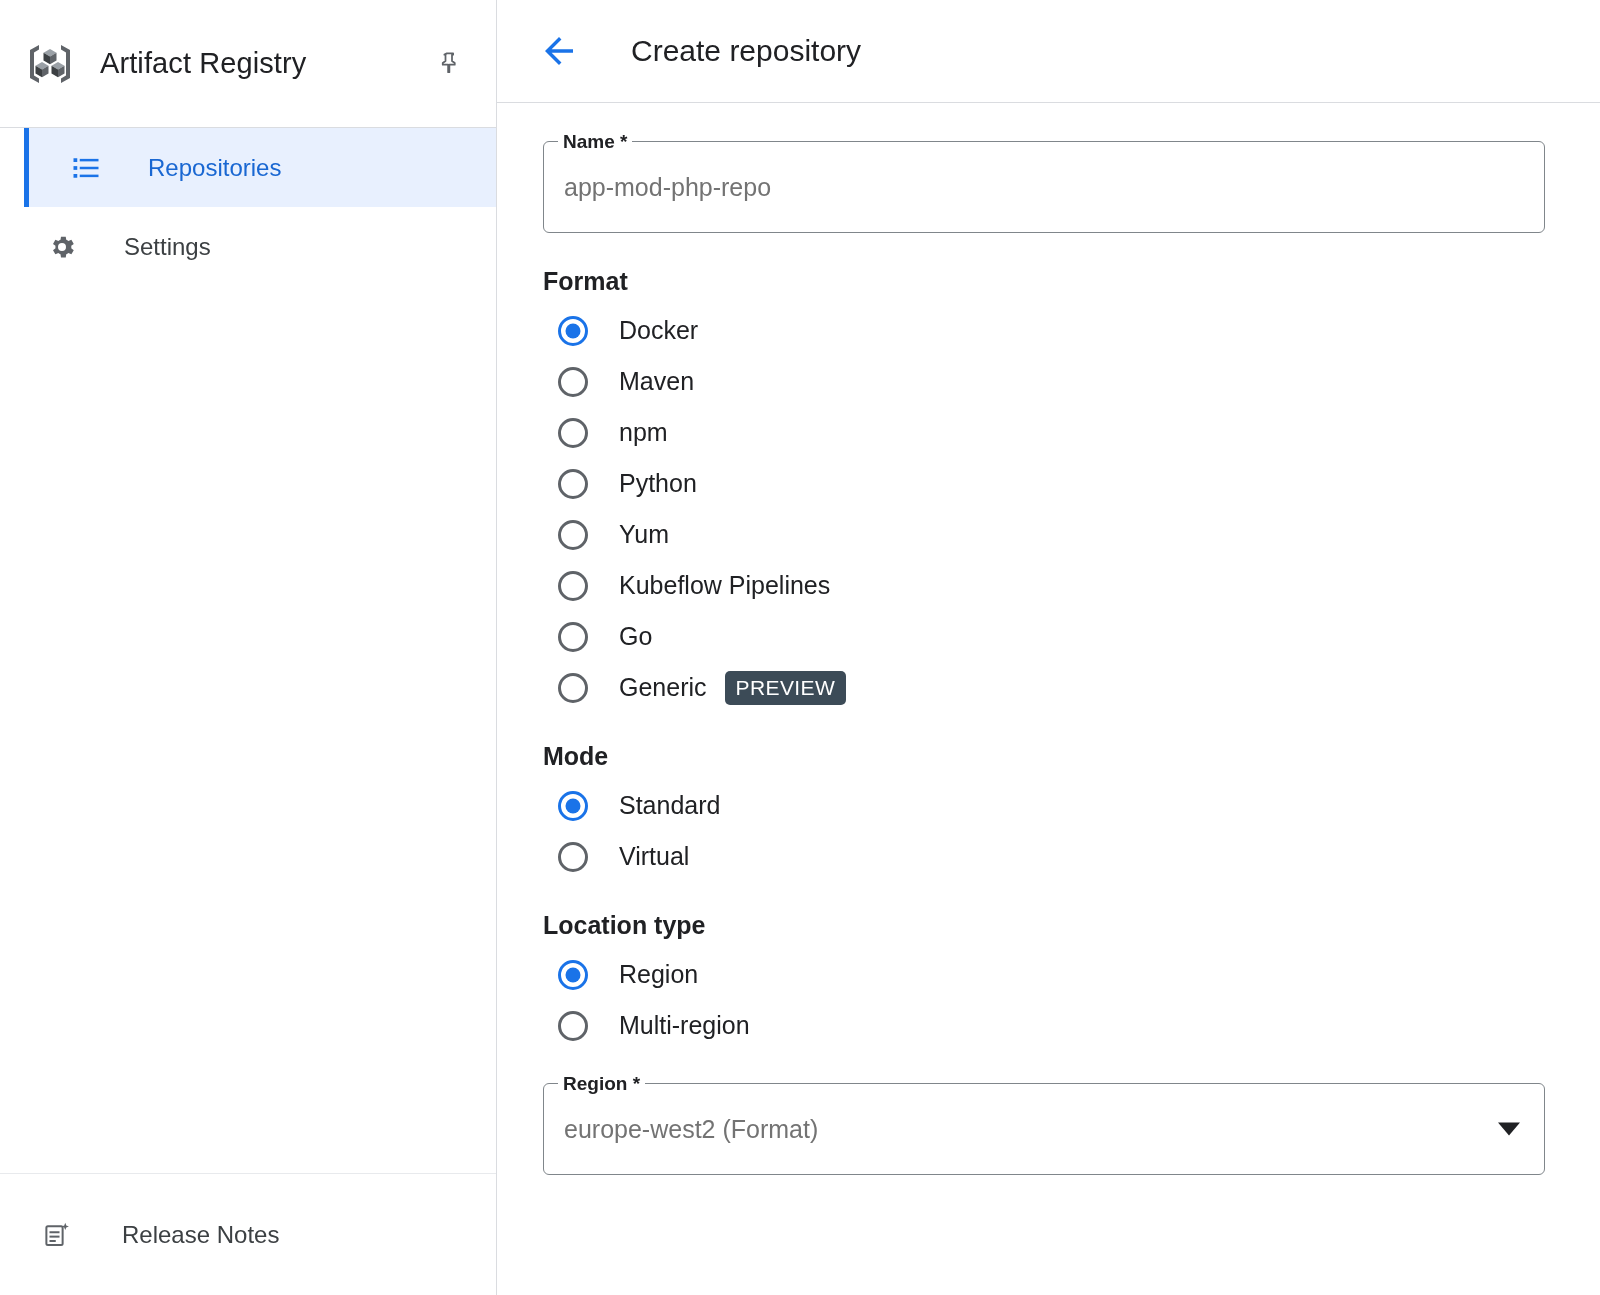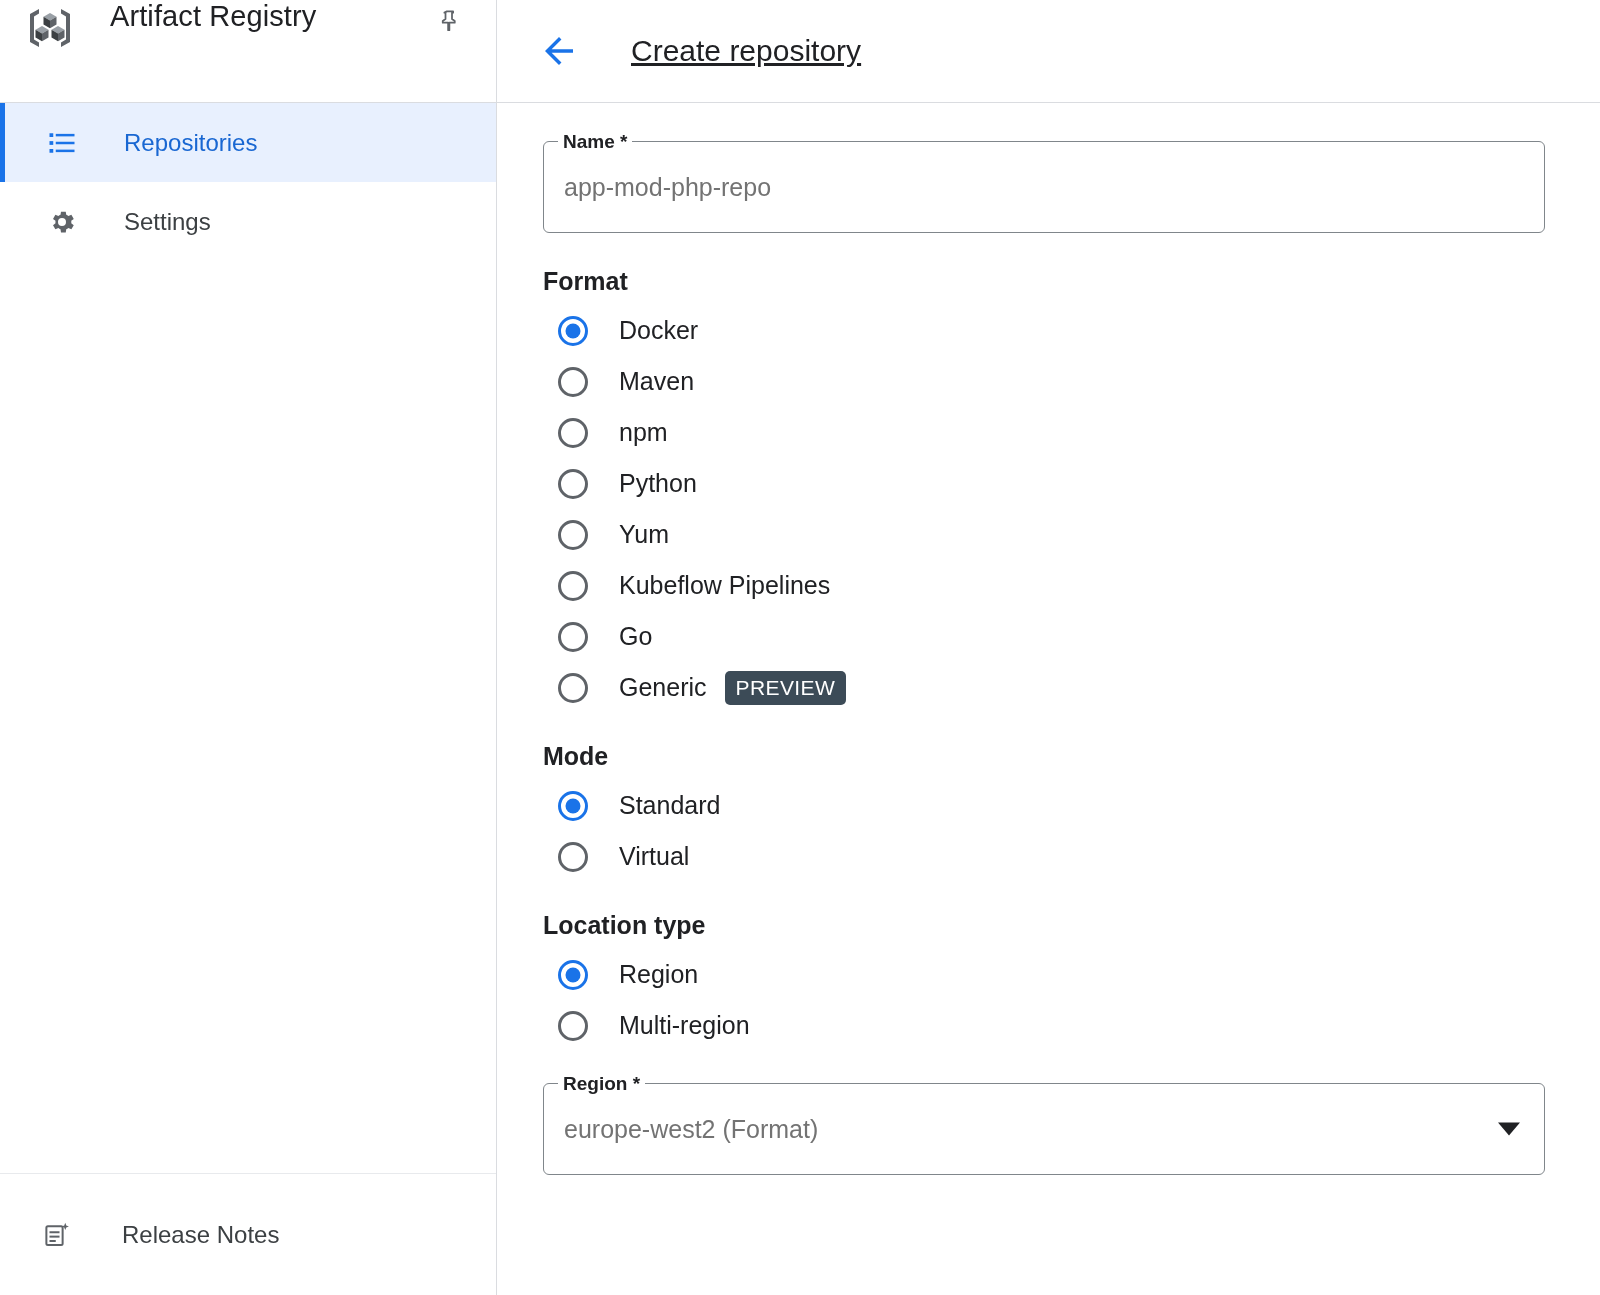--- a/index.html
+++ b/index.html
@@ -17,27 +17,26 @@
   .sidebar {
     width: 497px;
     height: 100%;
     background: #fff;
     border-right: 1px solid #dadce0;
     display: flex;
     flex-direction: column;
     position: relative;
   }
   .sidebar-header {
-    height: 103px;
+    height: 128px;
     border-bottom: 1px solid #dadce0;
     display: flex;
-    align-items: flex-start;
+    align-items: center;
     padding: 0 24px 0 22px;
     flex: 0 0 auto;
-    gap: 10px;
   }
   .product-logo { width: 56px; height: 56px; flex: 0 0 auto; display:flex; align-items:center; justify-content:center; }
   .product-title {
     font-size: 29px;
     font-weight: 400;
     color: #202124;
     margin-left: 22px;
     white-space: nowrap;
     letter-spacing: 0.1px;
   }
@@ -66,20 +65,21 @@
   }
   .nav-item .nav-label {
     margin-left: 45px;
     font-size: 24px;
     color: #3c4043;
     white-space: nowrap;
   }
   .nav-item.active {
     background: #e8f0fe;
     border-left: 5px solid #1a73e8;
+    margin-left: 24px;
   }
   .nav-item.active .nav-label { color: #1967d2; }
 
   .sidebar-footer {
     border-top: 1px solid #e8eaed;
     height: 122px;
     display: flex;
     align-items: center;
     padding-left: 40px;
     flex: 0 0 auto;
@@ -106,21 +106,20 @@
     width: 48px; height: 48px;
     display: flex; align-items: center; justify-content: center;
     background: none; border: none; padding: 0; cursor: pointer;
   }
   .page-title {
     font-size: 30px;
     font-weight: 400;
     color: #202124;
     margin-left: 48px;
     white-space: nowrap;
-    text-decoration: underline;
   }
 
   .form-area {
     padding: 38px 0 0 46px;
     flex: 1 1 auto;
     overflow: hidden;
   }
 
   
   .field {

